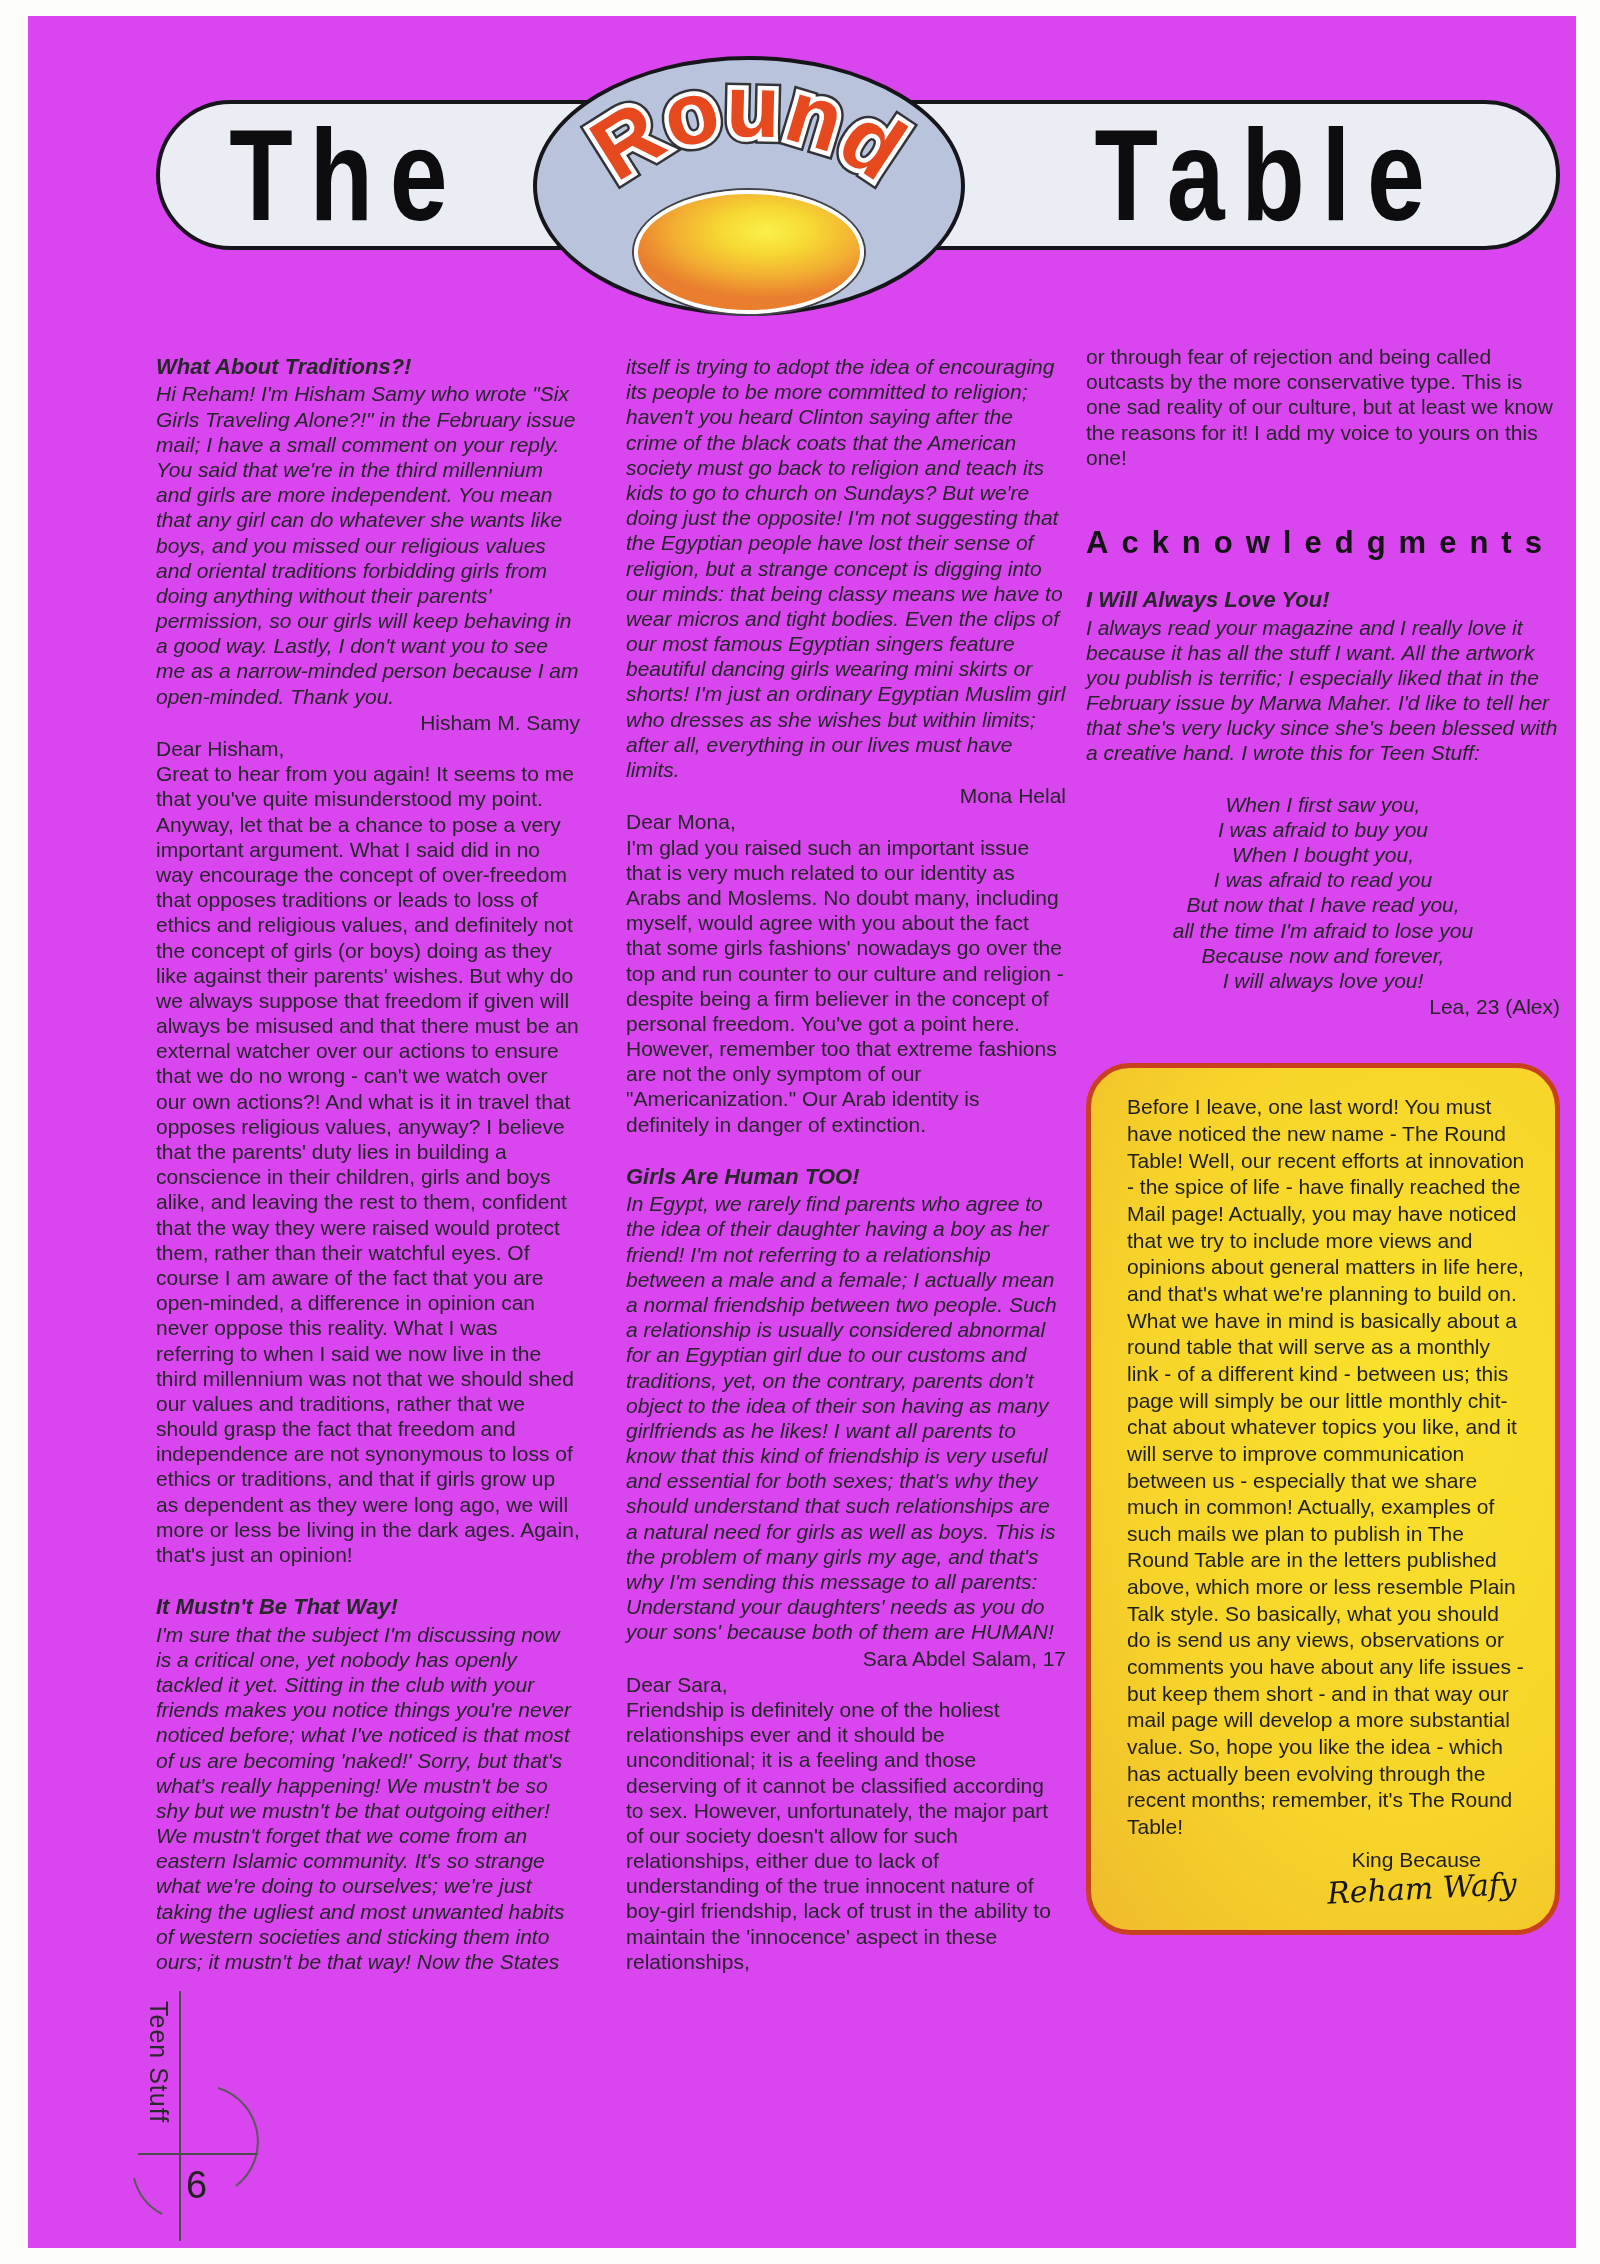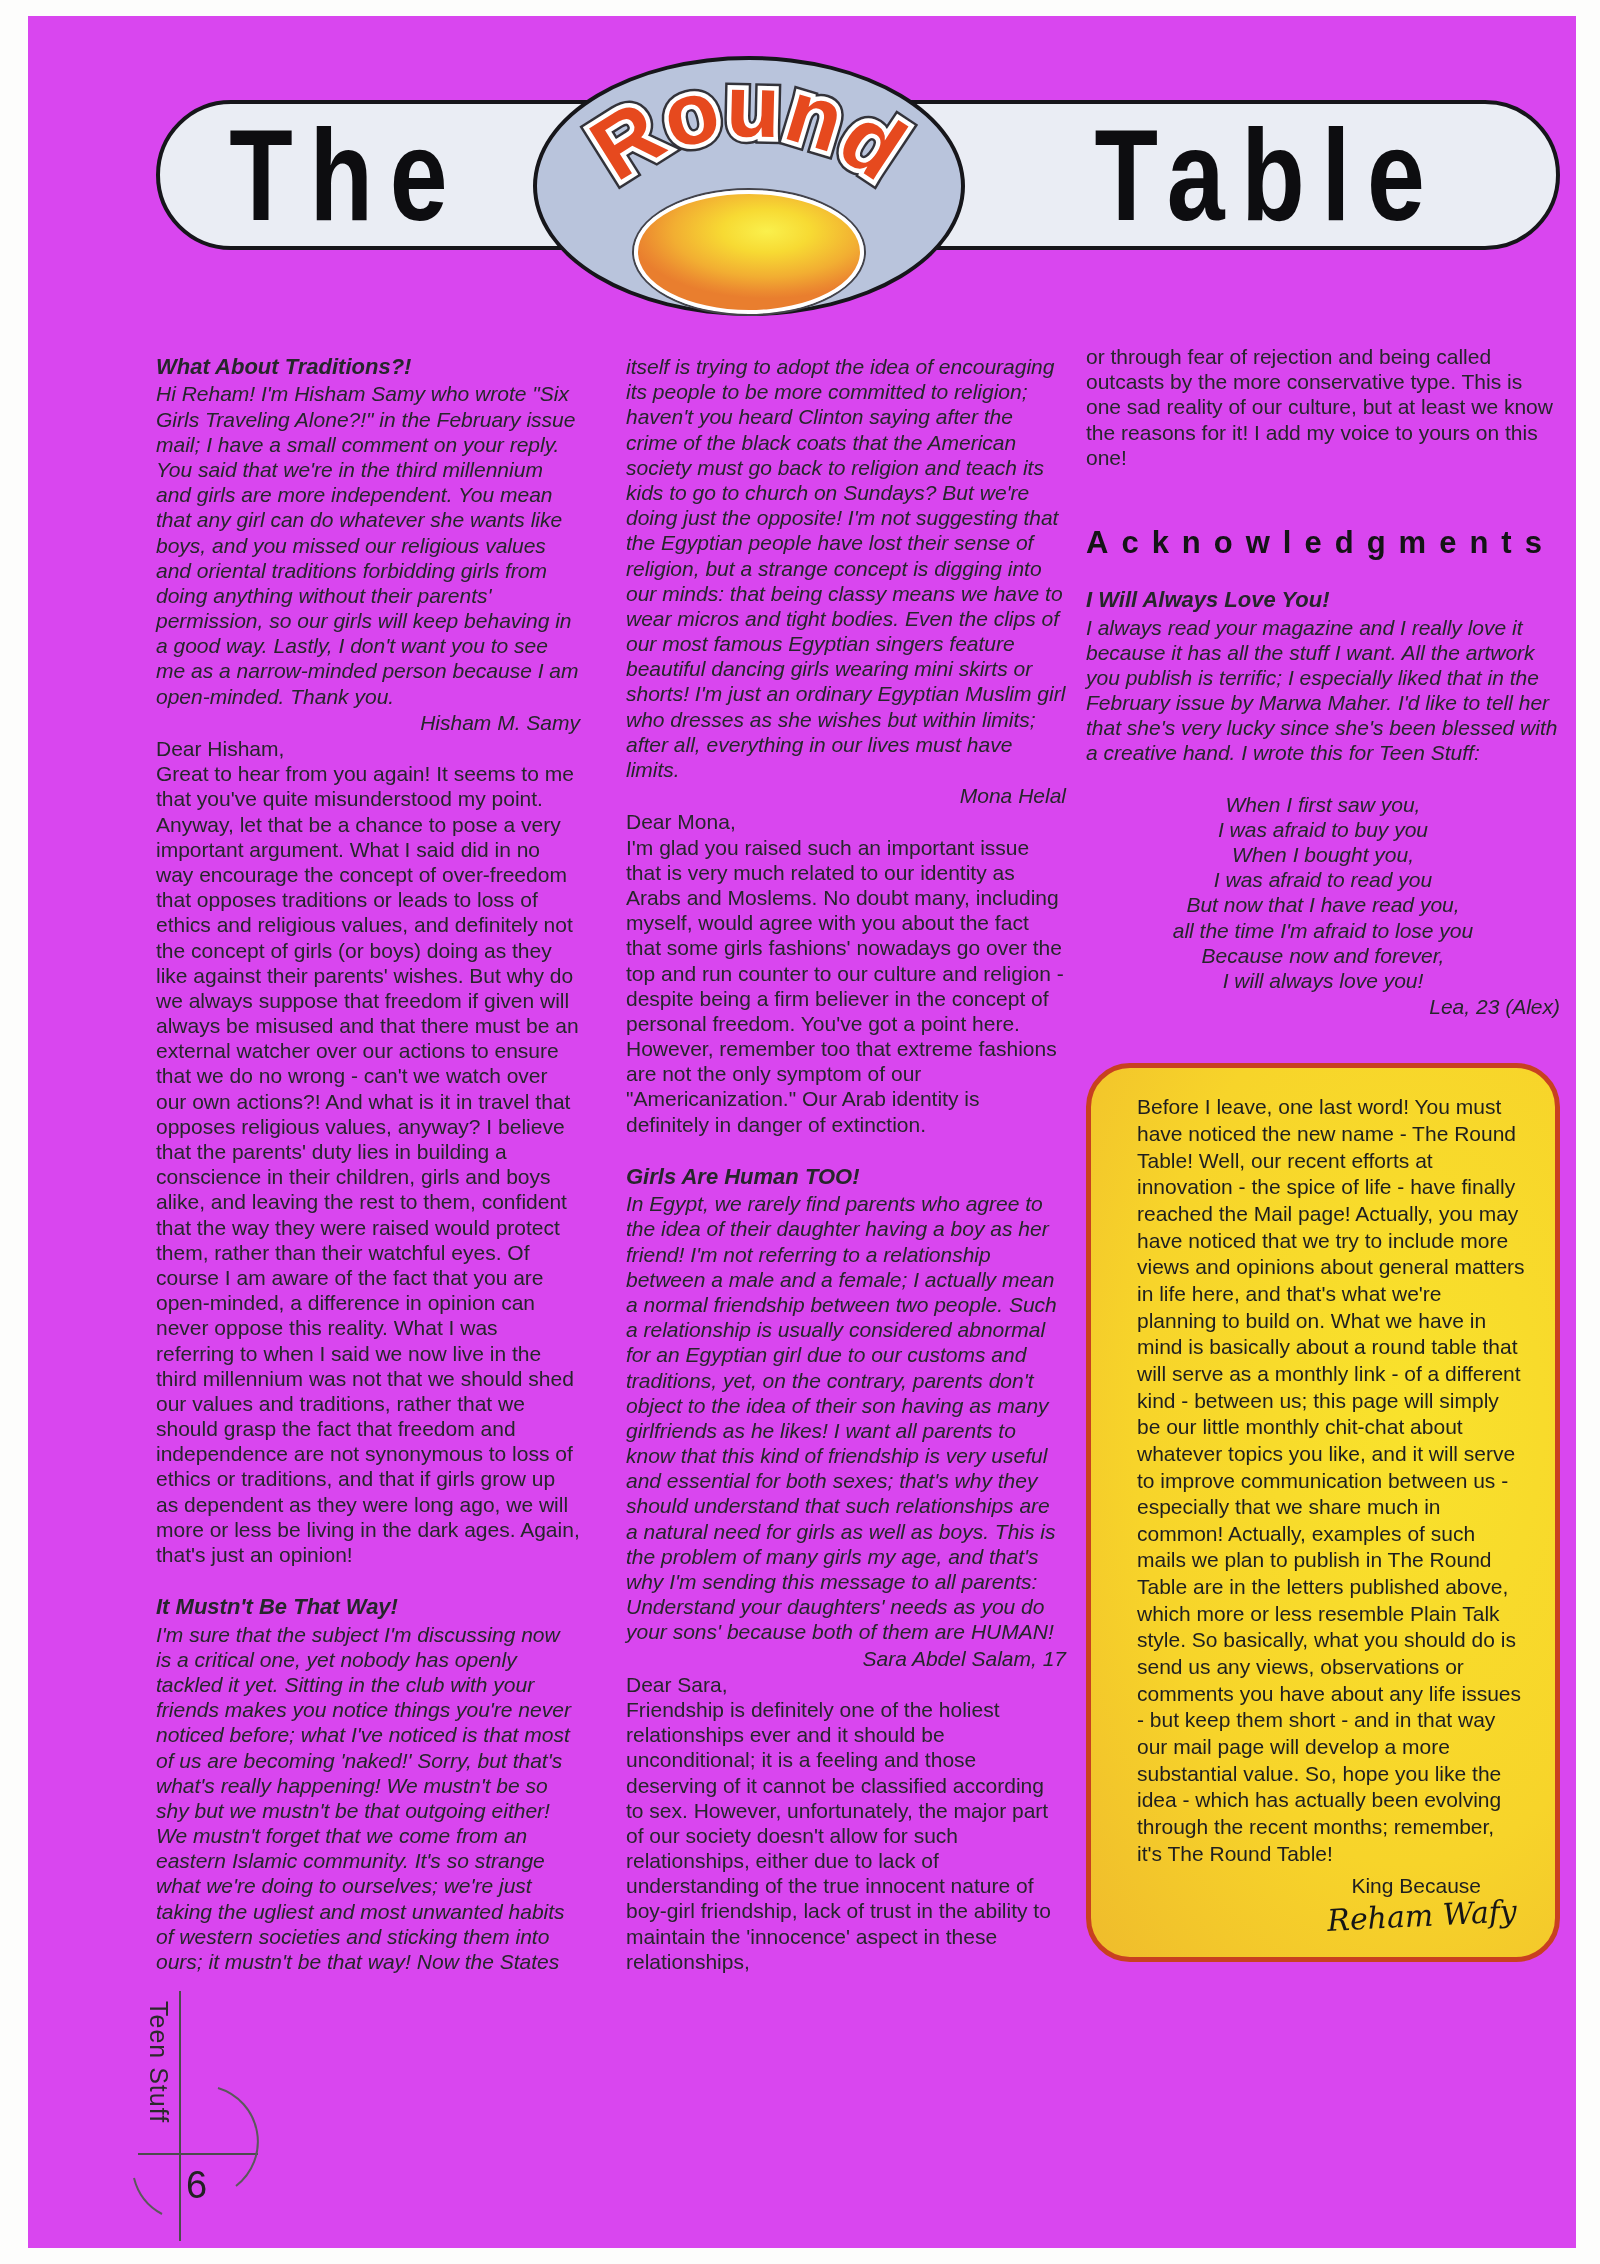--- a/index.html
+++ b/index.html
@@ -30,27 +30,27 @@
 
   
   .col{position:absolute;color:#26262b;font-size:21px;line-height:1.2;}
   #col1{left:128px;top:338px;width:424px;}
   #col2{left:598px;top:338px;width:440px;}
   #col3{left:1058px;top:328px;width:474px;}
   .lt{font-style:italic;white-space:pre-line;margin:0;}
   .rp{white-space:pre-line;margin:0;}
   .hd{font-weight:bold;font-style:italic;font-size:22px;margin:27px 0 1px 0;}
   .hd-first{margin-top:0;}
-  .sg{font-style:italic;text-align:right;margin:1px 0 1px 0;}
+  .sg{text-align:right;margin:1px 0 1px 0;}
   .ack{font-weight:bold;font-size:31px;letter-spacing:13px;margin:54px 0 26px 0;color:#141416;white-space:nowrap;}
   .poem{font-style:italic;text-align:center;white-space:pre-line;margin:26px 0 0 0;}
 
   
   .rt-box{margin-top:44px;border:5px solid #c84020;border-radius:44px;
-    padding:26px 30px 18px 46px;color:#1e1e20;box-sizing:border-box;
+    padding:26px 30px 18px 36px;color:#1e1e20;box-sizing:border-box;
     background:radial-gradient(130% 110% at 68% 40%, #f9e22c 0%, #f7d42a 45%, #eeb82c 80%, #e7a72e 100%);}
   .rt-body{white-space:pre-line;line-height:1.27;margin:0;font-size:21px;}
   .rt-signoff{text-align:right;margin:6px 44px 0 0;font-size:21px;}
   .rt-hand{text-align:right;font-family:"DejaVu Serif", serif;font-style:italic;
     font-size:30px;margin:4px 8px 0 0;transform:rotate(-3deg);color:#161616;}
 
   
   .spine{position:absolute;left:116px;top:1985px;height:158px;
     writing-mode:vertical-rl;text-orientation:mixed;
     font-size:25px;letter-spacing:1px;color:#2a2a2a;white-space:nowrap;}

